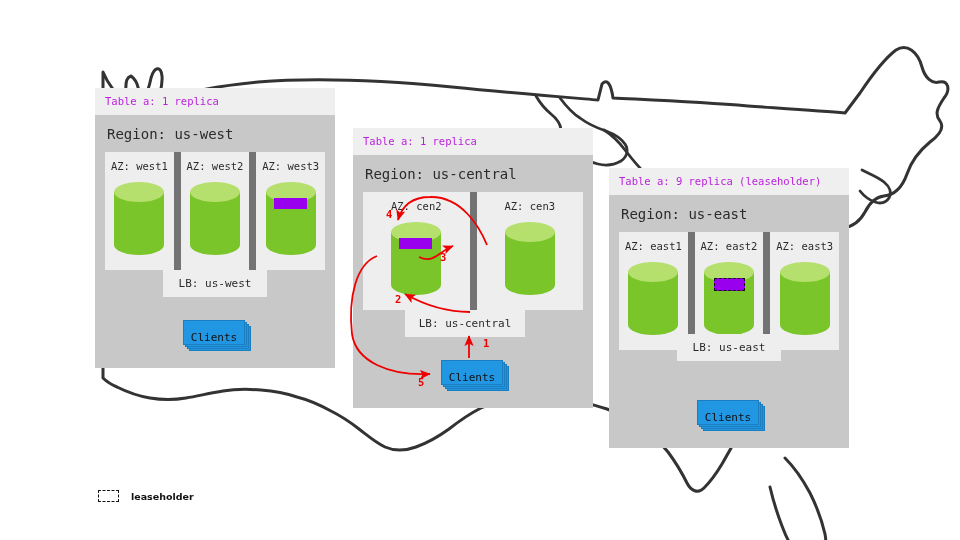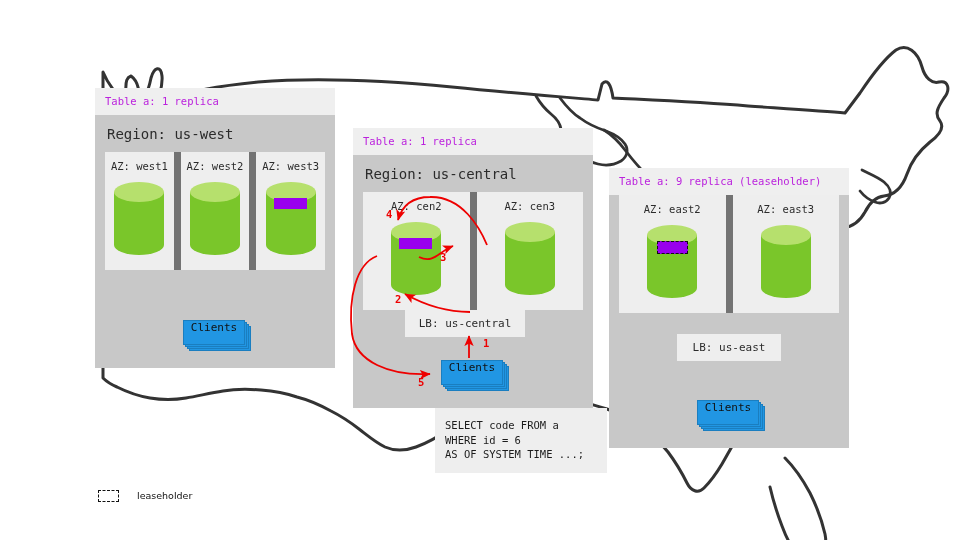--- a/index.html
+++ b/index.html
@@ -103,21 +103,21 @@
     box-sizing: border-box;
   }
   .clients .s3 { left: 6px; top: 6px; }
   .clients .s2 { left: 4px; top: 4px; }
   .clients .s1 { left: 2px; top: 2px; }
   .clients .front {
     left: 0; top: 0;
     background: #2196e3;
     border: 1.2px solid #1a7ec0;
     display: flex;
-    align-items: flex-start;
+    align-items: flex-end;
     justify-content: center;
     color: #111;
     font-size: 11px;
     font-family: "DejaVu Sans Mono", monospace;
   }
 
   
   .sql {
     position: absolute;
     background: #eeeeee;
@@ -126,22 +126,23 @@
     line-height: 14.5px;
     font-family: "DejaVu Sans Mono", monospace;
     padding: 10px 12px 11px 10px;
     white-space: pre;
   }
 
   
   .legend {
     position: absolute;
     display: flex;
-    align-items: flex-start;
-    gap: 18px;
+    align-items: flex-end;
+    gap: 12px;
+    font-weight: bold;
   }
   .legend-swatch {
     width: 19px;
     height: 10px;
     border: 1.5px dashed #111111;
     background: transparent;
   }
   .legend-label {
     font-size: 9.5px;
     color: #111111;
@@ -405,20 +406,21 @@
         <div class="cyl-wrap" style="width:52px;height:75px;">
           <svg width="52" height="75" viewBox="0 0 52 75">
             <path d="M1,11 L1,64 A25,10 0 0 0 51,64 L51,11 Z" fill="#7ac62a"></path>
             <ellipse cx="26" cy="11" rx="25" ry="10" fill="#b6e06d"></ellipse>
           </svg>
           <div class="replica" style="left:9px; top:17px; width:33px; height:11px;"></div>
         </div>
       </div>
 
     </div>
+    <div class="lb" style="left:68px; top:182px; width:104px;">LB: us-west</div>
     <div class="clients" style="left:88px; top:232px;">
       <div class="sheet s3"></div>
       <div class="sheet s2"></div>
       <div class="sheet s1"></div>
       <div class="sheet front">
         <span>Clients</span>
       </div>
     </div>
   </div>
 
@@ -454,28 +456,35 @@
     <div class="clients" style="left:88px; top:232px;">
       <div class="sheet s3"></div>
       <div class="sheet s2"></div>
       <div class="sheet s1"></div>
       <div class="sheet front">
         <span>Clients</span>
       </div>
     </div>
   </div>
 
-  <div class="sql" style="left:435px; top:368px; width:150px;">SELECT code FROM a
-WHERE id = 6
-AS OF SYSTEM TIME ...;</div>
 
   <div class="region" style="left:609px; top:128px; width:240px; height:280px;">
     <div class="region-header">Table a: 9 replica (leaseholder)</div>
+    <div class="region-title">Region: us-east</div>
     <div class="az-row">
 
+      <div class="az">
+        <div class="az-label">AZ: east1</div>
+        <div class="cyl-wrap" style="width:52px;height:75px;">
+          <svg width="52" height="75" viewBox="0 0 52 75">
+            <path d="M1,11 L1,64 A25,10 0 0 0 51,64 L51,11 Z" fill="#7ac62a"></path>
+            <ellipse cx="26" cy="11" rx="25" ry="10" fill="#b6e06d"></ellipse>
+          </svg>
+        </div>
+      </div>
 
       <div class="az">
         <div class="az-label">AZ: east2</div>
         <div class="cyl-wrap" style="width:52px;height:75px;">
           <svg width="52" height="75" viewBox="0 0 52 75">
             <path d="M1,11 L1,64 A25,10 0 0 0 51,64 L51,11 Z" fill="#7ac62a"></path>
             <ellipse cx="26" cy="11" rx="25" ry="10" fill="#b6e06d"></ellipse>
           </svg>
           <div class="replica leaseholder" style="left:11px; top:17px; width:29px; height:11px;"></div>
         </div>

